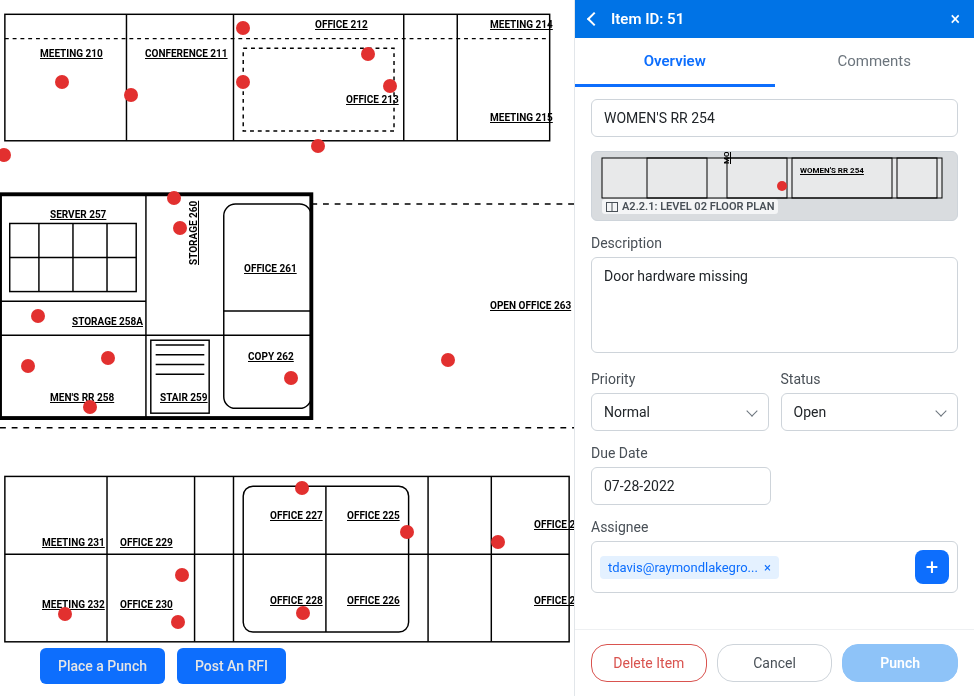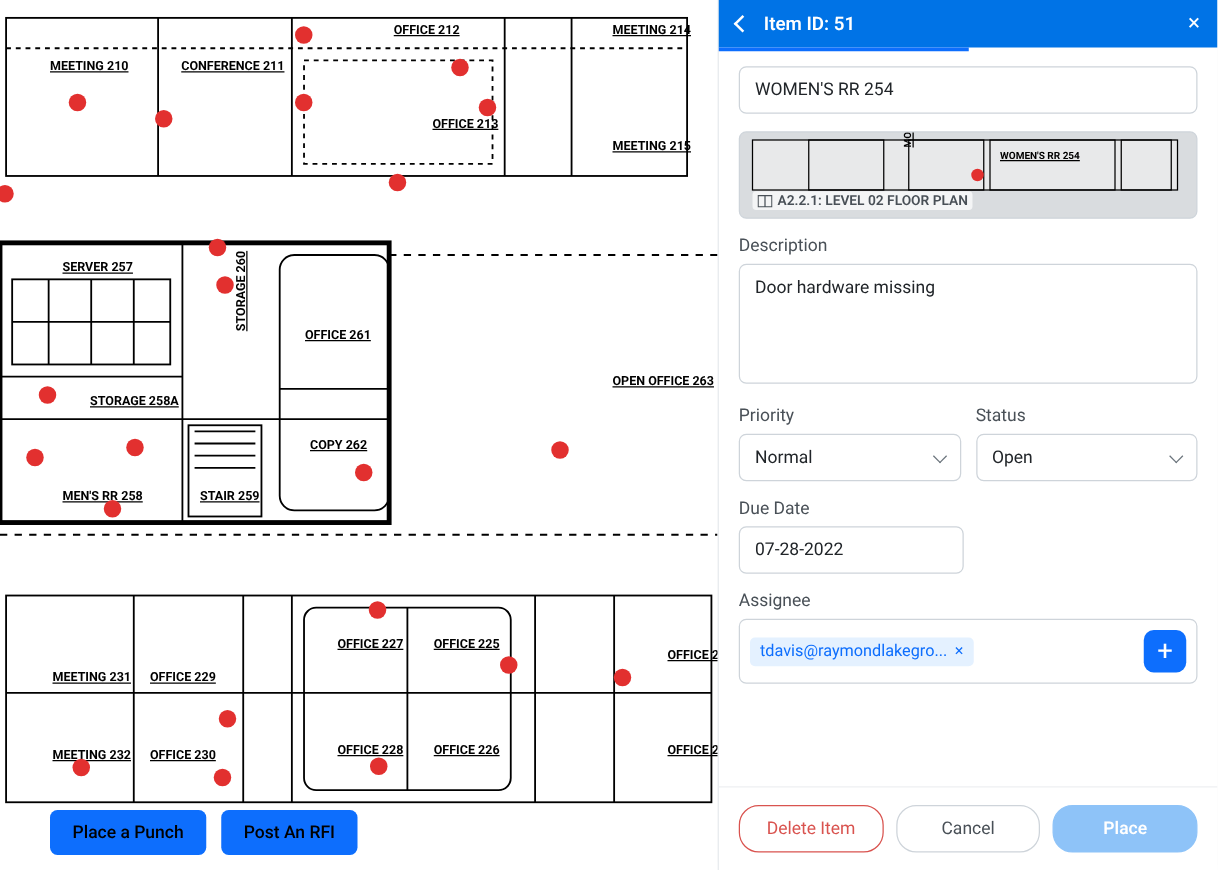--- a/index.html
+++ b/index.html
@@ -4,21 +4,21 @@
 <style>
 * { box-sizing: border-box; margin: 0; padding: 0; font-family: -apple-system, BlinkMacSystemFont, "Segoe UI", Roboto, sans-serif; }
 body { width: 974px; height: 696px; overflow: hidden; position: relative; background: #fff; }
 .app { display: flex; width: 100%; height: 100%; }
 .canvas { flex: 1 1 auto; position: relative; background: #fff; overflow: hidden; }
 .floorplan { position: absolute; inset: 0; }
 .floorplan svg { width: 100%; height: 100%; }
 .punch { position: absolute; width: 14px; height: 14px; border-radius: 50%; background: #e2302f; transform: translate(-50%, -50%); }
 .room-label { position: absolute; font-size: 10px; font-weight: 700; color: #000; text-decoration: underline; white-space: nowrap; }
 .bottom-bar { position: absolute; left: 40px; bottom: 12px; display: flex; gap: 12px; }
-.btn-primary { background: #0d6efd; color: #000000; border: none; border-radius: 6px; padding: 10px 18px; font-size: 14px; font-weight: 500; cursor: pointer; }
+.btn-primary { background: #0d6efd; color: #e5e5e5; border: none; border-radius: 6px; padding: 10px 18px; font-size: 14px; font-weight: 500; cursor: pointer; }
 .panel { width: 400px; flex-shrink: 0; display: flex; flex-direction: column; border-left: 1px solid #e2e6ea; box-shadow: -4px 0 12px rgba(0,0,0,.08); background: #fff; }
 .panel-header { background: #0073e6; color: #fff; display: flex; align-items: center; padding: 10px 14px; gap: 12px; }
 .panel-header .title { flex: 1; font-size: 15px; font-weight: 600; }
 .icon-btn { background: transparent; border: none; color: inherit; cursor: pointer; display: inline-flex; align-items: center; justify-content: center; }
 .chev-left { width: 10px; height: 10px; border: solid #fff; border-width: 0 0 2px 2px; transform: rotate(45deg); }
 .close-x { font-size: 18px; line-height: 1; }
 .tabs { display: flex; }
 .tab { flex: 1; text-align: center; padding: 14px 0; font-size: 15px; color: #6c757d; background: #fff; border: none; cursor: pointer; }
 .tab.active { color: #0d6efd; font-weight: 600; }
 .tab-underline { height: 3px; width: 50%; background: #0d6efd; }
@@ -158,20 +158,24 @@
 
   <div class="panel">
     <div class="panel-header">
       <button class="icon-btn">
           <span class="chev-left"></span>
         </button>
       <div class="title">Item ID: 51</div>
       <button class="icon-btn close-x">×</button>
     </div>
 
+    <div class="tabs">
+      <button class="tab active">Overview</button>
+      <button class="tab">Comments</button>
+    </div>
     <div class="tab-underline"></div>
 
     <div class="panel-body">
 
       <div class="field">
         <input class="input" value="WOMEN'S RR 254" style="">
       </div>
 
       <div class="map-preview">
         <svg width="100%" height="100%" style="position:absolute;inset:0">
@@ -241,16 +245,16 @@
           </span>
           <button class="add-btn">+</button>
         </div>
       </div>
 
     </div>
 
     <div class="panel-footer">
       <button class="btn btn-danger-outline">Delete Item</button>
       <button class="btn btn-muted">Cancel</button>
-      <button class="btn btn-save">Place</button>
+      <button class="btn btn-save">Punch</button>
     </div>
   </div>
 </div>
 
 </body></html>

